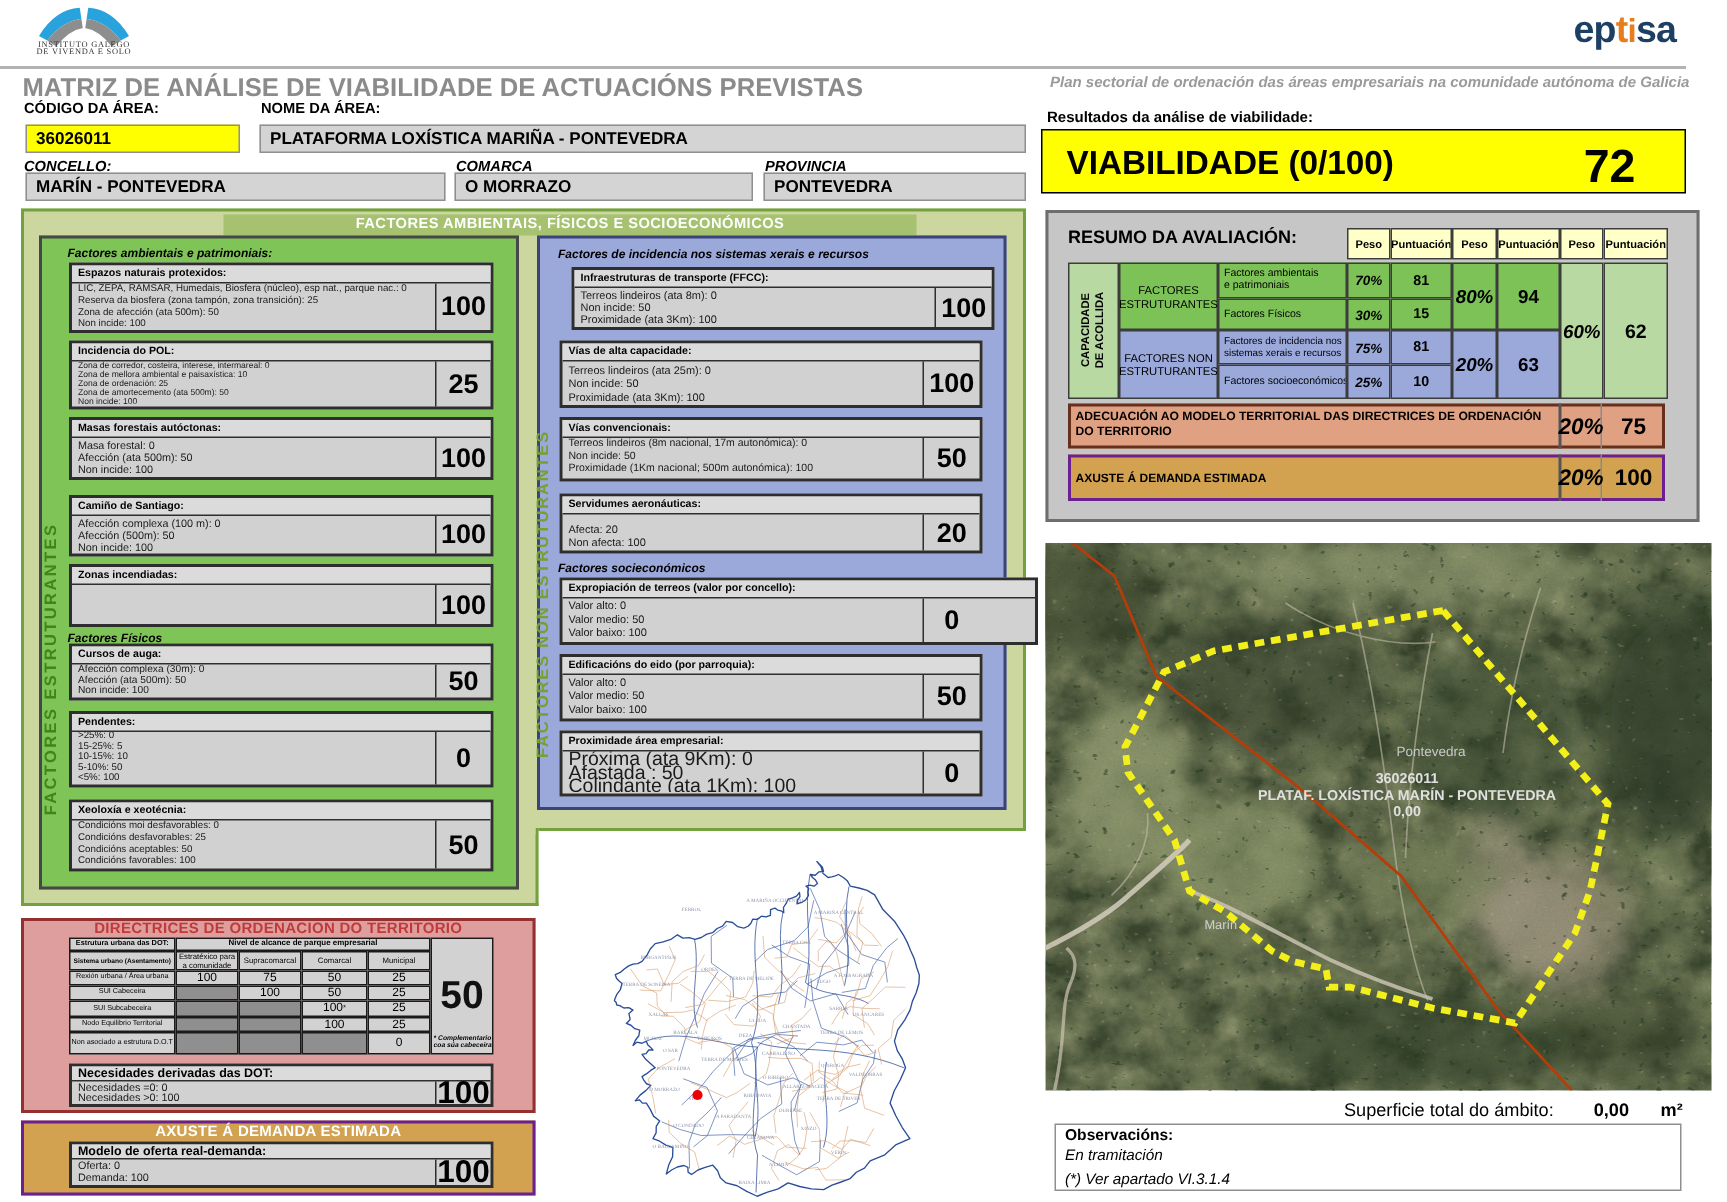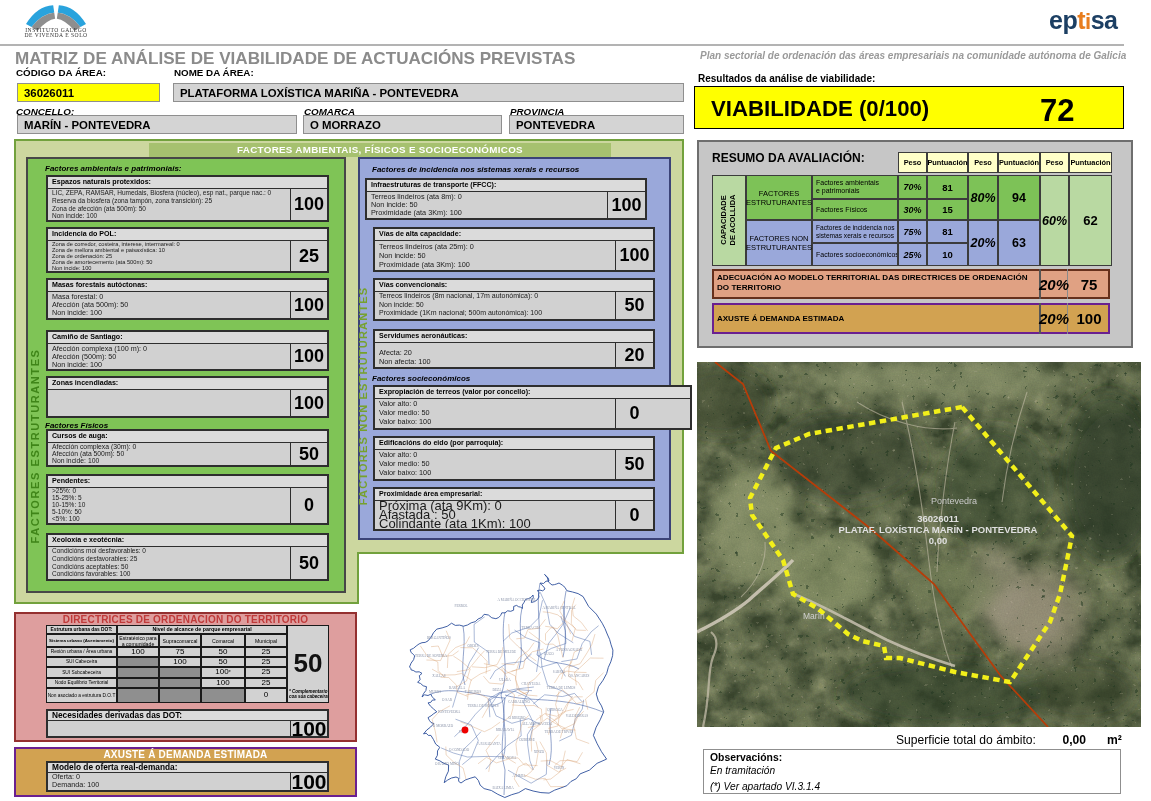--- a/index.html
+++ b/index.html
@@ -31,21 +31,21 @@
 <div class="fld" style="left:173px;top:83px;width:511px;height:19px">PLATAFORMA LOXÍSTICA MARIÑA - PONTEVEDRA</div>
 <div class="lbl" style="left:16px;top:106px;font-style:italic">CONCELLO:</div>
 <div class="lbl" style="left:304px;top:106px;font-style:italic">COMARCA</div>
 <div class="lbl" style="left:510px;top:106px;font-style:italic">PROVINCIA</div>
 <div class="fld" style="left:17px;top:115px;width:280px;height:19px">MARÍN - PONTEVEDRA</div>
 <div class="fld" style="left:303px;top:115px;width:199px;height:19px">O MORRAZO</div>
 <div class="fld" style="left:509px;top:115px;width:175px;height:19px">PONTEVEDRA</div>
 <div class="lbl" style="left:698px;top:73px;font-size:10px">Resultados da análise de viabilidade:</div>
 <div class="ab" style="left:694px;top:86px;width:430px;height:43px;background:#ffff00;border:1px solid #000"></div>
 <div class="ab" style="left:711px;top:96px;font-size:22.2px;font-weight:bold;color:#000">VIABILIDADE (0/100)</div>
-<div class="ab" style="left:1040px;top:93px;width:66px;text-align:left;font-size:31px;font-weight:bold;color:#000">72</div>
+<div class="ab" style="left:1040px;top:93px;width:66px;text-align:center;font-size:31px;font-weight:bold;color:#000">72</div>
 <div class="ab" style="left:14px;top:139px;width:670px;height:415px;background:#ccd79f;border:2px solid #72a13d"></div>
 <div class="ab" style="left:14px;top:552px;width:345px;height:52px;background:#ccd79f;border:2px solid #72a13d;border-top:none"></div>
 <div class="ab" style="left:16px;top:548px;width:341px;height:8px;background:#ccd79f"></div>
 <div class="ab" style="left:149px;top:143px;width:462px;height:14px;background:#a6c16f;color:#fff;font-weight:bold;font-size:9.8px;text-align:center;line-height:14px;letter-spacing:.3px">FACTORES AMBIENTAIS, FÍSICOS E SOCIOECONÓMICOS</div>
 <div class="ab" style="left:26px;top:157px;width:320px;height:436px;background:#7fc456;border:2px solid #474747"></div>
 <div class="vt" style="left:-66px;top:439px;width:203px;height:14px;font-size:11px;color:#3f8518;letter-spacing:1.6px">FACTORES ESTRUTURANTES</div>
 <div class="ab" style="left:358px;top:157px;width:313px;height:383px;background:#9aa8da;border:2px solid #3b4377"></div>
 <div class="vt" style="left:251.5px;top:389px;width:223px;height:14px;font-size:11px;color:#76a12e;letter-spacing:1.2px">FACTORES NON ESTRUTURANTES</div>
 <div class="ab" style="left:45px;top:164px;font-size:8px;font-weight:bold;font-style:italic;color:#000">Factores ambientais e patrimoniais:</div>
 <div class="ab" style="left:45px;top:421px;font-size:8px;font-weight:bold;font-style:italic;color:#000">Factores Físicos</div>
@@ -83,21 +83,21 @@
 <div class="fb" style="left:46px;top:474px;width:283px;height:51px">
     <div class="fbh" style="height:12px;font-size:7.1px;line-height:10px">Pendentes:</div>
     <div class="fbl" style="font-size:6.5px;line-height:6.9px;padding-top:0px">&gt;25%: 0<br>15-25%: 5<br>10-15%: 10<br>5-10%: 50<br>&lt;5%: 100</div>
     <div class="fbn" style="left:242px;top:12px;width:37px;height:35px;font-size:18px">0</div>
   </div>
 <div class="fb" style="left:46px;top:533px;width:283px;height:48px">
     <div class="fbh" style="height:12px;font-size:7.1px;line-height:10px">Xeoloxía e xeotécnia:</div>
     <div class="fbl" style="font-size:6.5px;line-height:7.8px;padding-top:0px">Condicións moi desfavorables: 0<br>Condicións desfavorables: 25<br>Condicións aceptables: 50<br>Condicións favorables: 100</div>
     <div class="fbn" style="left:242px;top:12px;width:37px;height:32px;font-size:18px">50</div>
   </div>
-<div class="fb" style="left:365px;top:178px;width:282px;height:42px">
+<div class="fb" style="left:381px;top:178px;width:282px;height:42px">
     <div class="fbh" style="height:12px;font-size:7.1px;line-height:10px">Infraestruturas de transporte (FFCC):</div>
     <div class="fbl" style="font-size:7.3px;line-height:8.2px;padding-top:1px">Terreos lindeiros (ata 8m): 0<br>Non incide: 50<br>Proximidade (ata 3Km): 100</div>
     <div class="fbn" style="left:240px;top:12px;width:38px;height:26px;font-size:18px">100</div>
   </div>
 <div class="fb" style="left:373px;top:227px;width:282px;height:45px">
     <div class="fbh" style="height:12px;font-size:7.1px;line-height:10px">Vías de alta capacidade:</div>
     <div class="fbl" style="font-size:7.3px;line-height:9.2px;padding-top:1px">Terreos lindeiros (ata 25m): 0<br>Non incide: 50<br>Proximidade (ata 3Km): 100</div>
     <div class="fbn" style="left:240px;top:12px;width:38px;height:29px;font-size:18px">100</div>
   </div>
 <div class="fb" style="left:373px;top:278px;width:282px;height:43px">
@@ -284,20 +284,21 @@
 <div class="ab" style="left:46px;top:688px;width:71px;height:15px;background:#d2d2d2;border:1px solid #1a1a1a;display:flex;align-items:center;justify-content:center;text-align:center;font-size:4.8px;line-height:5.6px;color:#000;">Non asociado a estrutura D.O.T</div>
 <div class="ab" style="left:117px;top:688px;width:42px;height:15px;background:#8f8f8f;border:1px solid #1a1a1a;display:flex;align-items:center;justify-content:center;text-align:center;font-size:5.2px;line-height:6.0px;color:#000;"></div>
 <div class="ab" style="left:159px;top:688px;width:42px;height:15px;background:#8f8f8f;border:1px solid #1a1a1a;display:flex;align-items:center;justify-content:center;text-align:center;font-size:5.2px;line-height:6.0px;color:#000;"></div>
 <div class="ab" style="left:201px;top:688px;width:44px;height:15px;background:#8f8f8f;border:1px solid #1a1a1a;display:flex;align-items:center;justify-content:center;text-align:center;font-size:5.2px;line-height:6.0px;color:#000;"></div>
 <div class="ab" style="left:245px;top:688px;width:42px;height:15px;background:#d2d2d2;border:1px solid #1a1a1a;display:flex;align-items:center;justify-content:center;text-align:center;font-size:8px;line-height:8.8px;color:#000;">0</div>
 <div class="ab" style="left:287px;top:625px;width:42px;height:78px;background:#d2d2d2;border:1px solid #1a1a1a;display:flex;align-items:center;justify-content:center;text-align:center;font-size:8px;line-height:8.8px;color:#000;"></div>
 <div class="ab" style="left:288px;top:648px;width:40px;text-align:center;font-size:26px;font-weight:bold;color:#111">50</div>
 <div class="ab" style="left:289px;top:689px;width:40px;font-size:4.5px;font-style:italic;font-weight:bold;line-height:5px;color:#000;overflow:hidden;height:13px">* Complementario<br>coa súa cabeceira</div>
 <div class="fb" style="left:46px;top:709px;width:283px;height:29px">
     <div class="fbh" style="height:10px;font-size:8.3px;line-height:8px">Necesidades derivadas das DOT:</div>
+    <div class="fbl" style="font-size:7.2px;line-height:7.2px;padding-top:0">Necesidades =0: 0<br>Necesidades &gt;0: 100</div>
     <div class="fbn" style="left:242px;top:10px;width:37px;height:15px;font-size:21px">100</div>
   </div>
 <div class="ab" style="left:14px;top:747px;width:343px;height:50px;background:#d2a251;border:2px solid #6a2090"></div>
 <div class="ab" style="left:14px;top:749px;width:343px;text-align:center;font-size:10px;font-weight:bold;color:#fff;letter-spacing:.2px">AXUSTE Á DEMANDA ESTIMADA</div>
 <div class="fb" style="left:46px;top:761px;width:283px;height:31px">
     <div class="fbh" style="height:10px;font-size:8.3px;line-height:8px">Modelo de oferta real-demanda:</div>
     <div class="fbl" style="font-size:7.2px;line-height:8px">Oferta: 0<br>Demanda: 100</div>
     <div class="fbn" style="left:242px;top:10px;width:37px;height:17px;font-size:21px">100</div>
   </div>
 <svg class="ab" style="left:409px;top:573px" width="206" height="227" viewBox="0 0 206 227">

